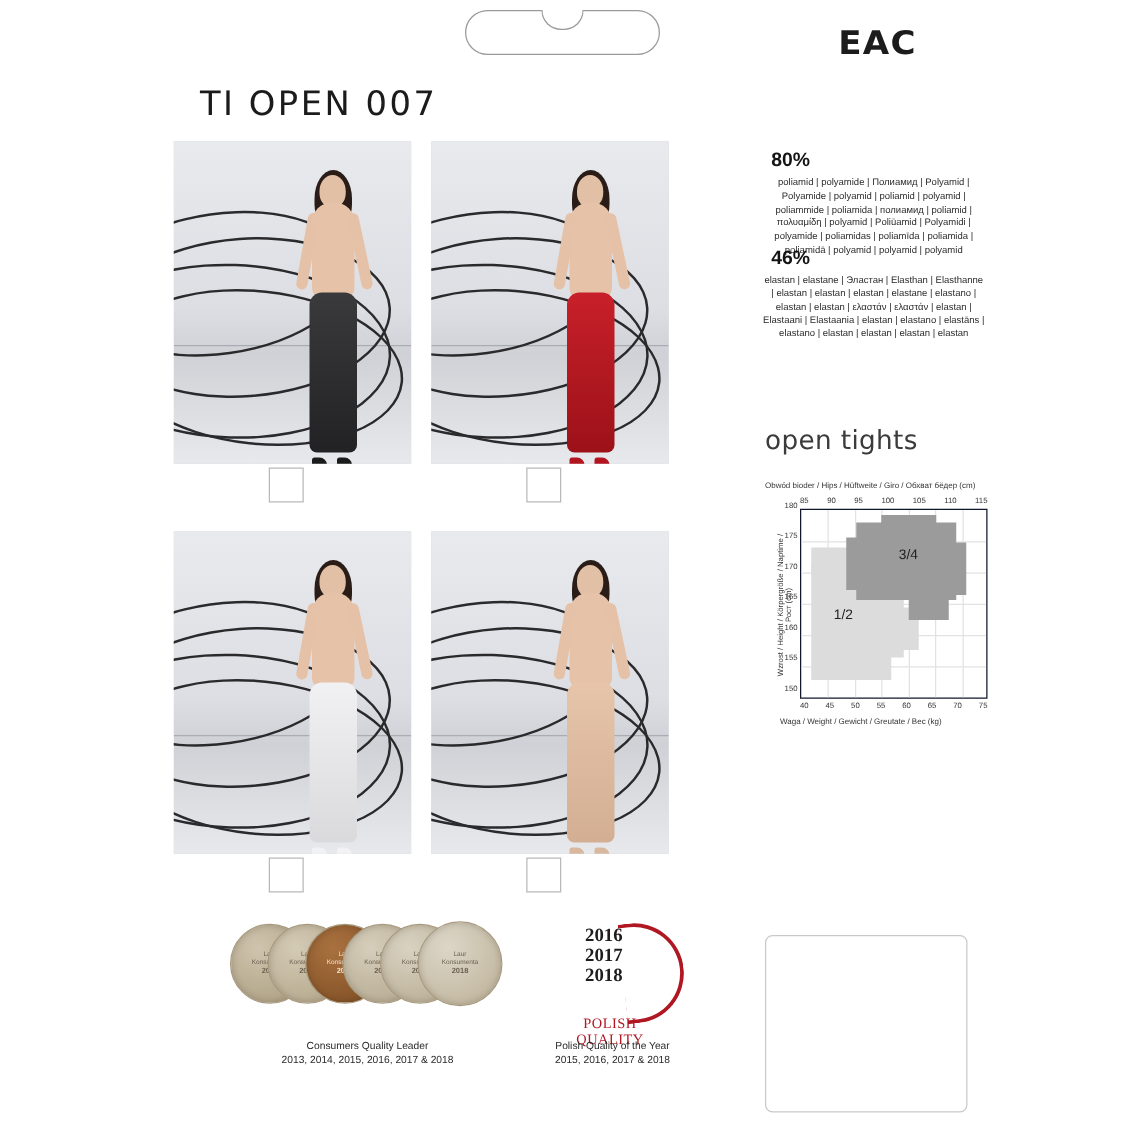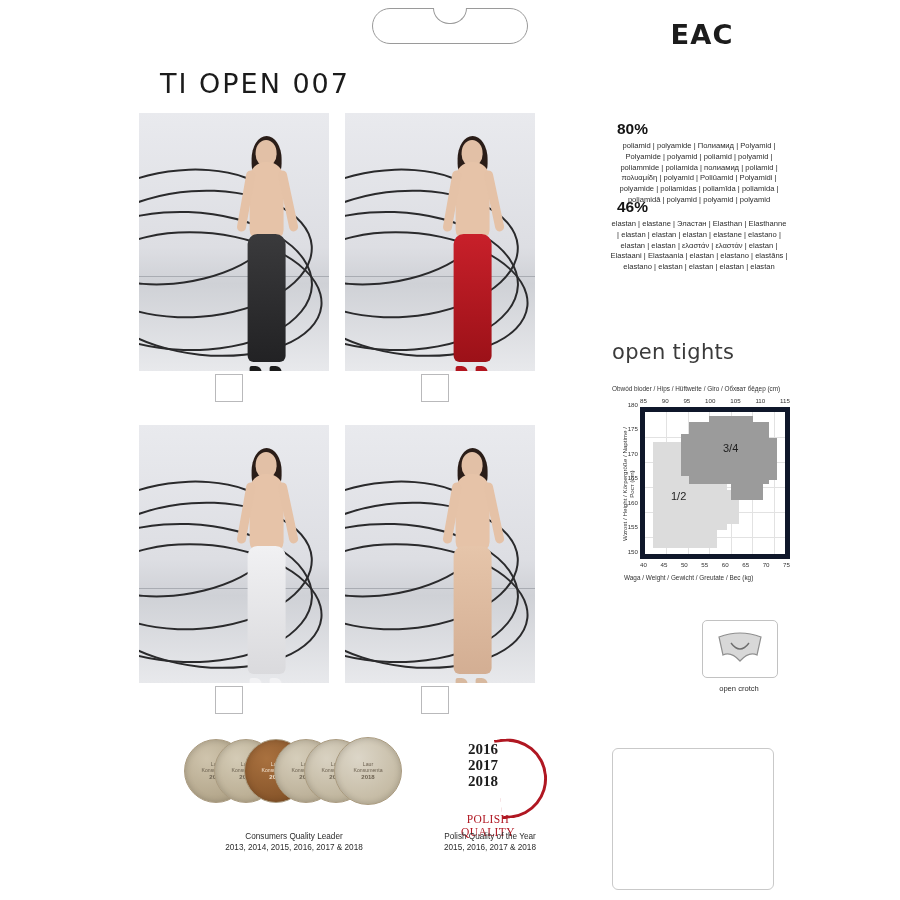--- a/index.html
+++ b/index.html
@@ -208,21 +208,21 @@
   
   .chart-wrap { position: absolute; left: 612px; top: 385px; width: 180px; height: 215px; }
   .chart-toplabel { position: absolute; left: 0; top: 0; font-size: 6.4px; color: #333; }
   .chart-xtop { position: absolute; left: 28px; top: 12px; width: 150px; display: flex; justify-content: space-between; font-size: 6.2px; color: #333; }
   .chart-ylabel {
     position: absolute; left: -44px; top: 92px; width: 120px; text-align: center;
     transform: rotate(-90deg); font-size: 6.2px; color: #333;
   }
   .chart-box {
     position: absolute; left: 28px; top: 22px; width: 150px; height: 152px;
-    border: 5px solid #0f172a; background: #fff; box-sizing: border-box; overflow: hidden;
+    border: 1px solid #0f172a; background: #fff; box-sizing: border-box; overflow: hidden;
   }
   .grid-v, .grid-h { position: absolute; background: #e2e2e2; }
   .grid-v { width: 1px; top: 0; bottom: 0; }
   .grid-h { height: 1px; left: 0; right: 0; }
   .blob { position: absolute; }
   .blob-light { background: #dcdcdc; }
   .blob-dark { background: #9b9b9b; }
   .blob-label {
     position: absolute; font-size: 11px; color: #1f1f1f; font-weight: 500;
   }
@@ -482,25 +482,16 @@
       <span>55</span>
       <span>60</span>
       <span>65</span>
       <span>70</span>
       <span>75</span>
     </div>
     <div class="chart-bottomlabel">Waga / Weight / Gewicht / Greutate / Вес (kg)</div>
   </div>
 
 
-  <div class="feat feat-2">
-    <div class="feat-box">
-      <svg width="74" height="56" viewBox="0 0 74 56">
-        <path d="M16 16 Q37 8 58 16 L54 34 Q46 30 37 40 Q28 30 20 34 Z" fill="#d8d8d8" stroke="#8f8f8f" stroke-width="1.2"></path>
-        <path d="M28 22 Q37 34 46 22" fill="none" stroke="#6e6e6e" stroke-width="1.4"></path>
-      </svg>
-    </div>
-    <div class="feat-cap">open crotch</div>
-  </div>
 
   <div class="crotch-panel"></div>
 
 </div>
 
 </body></html>

